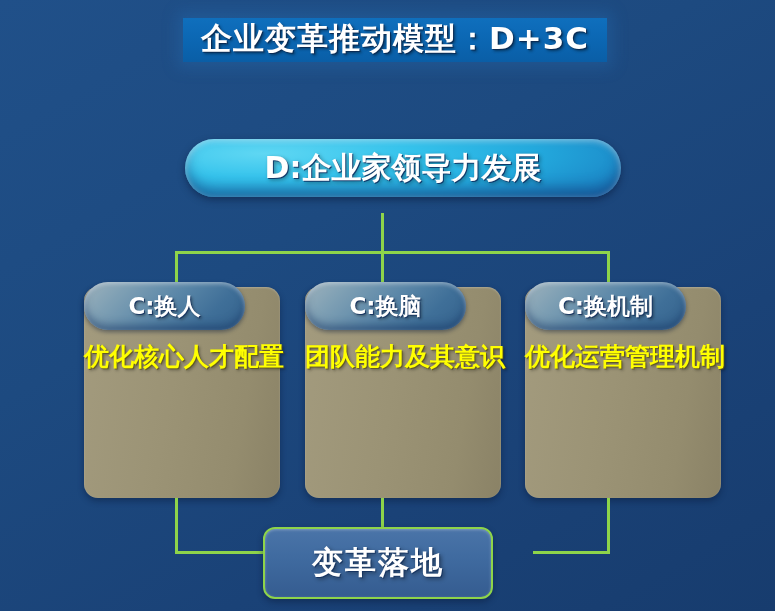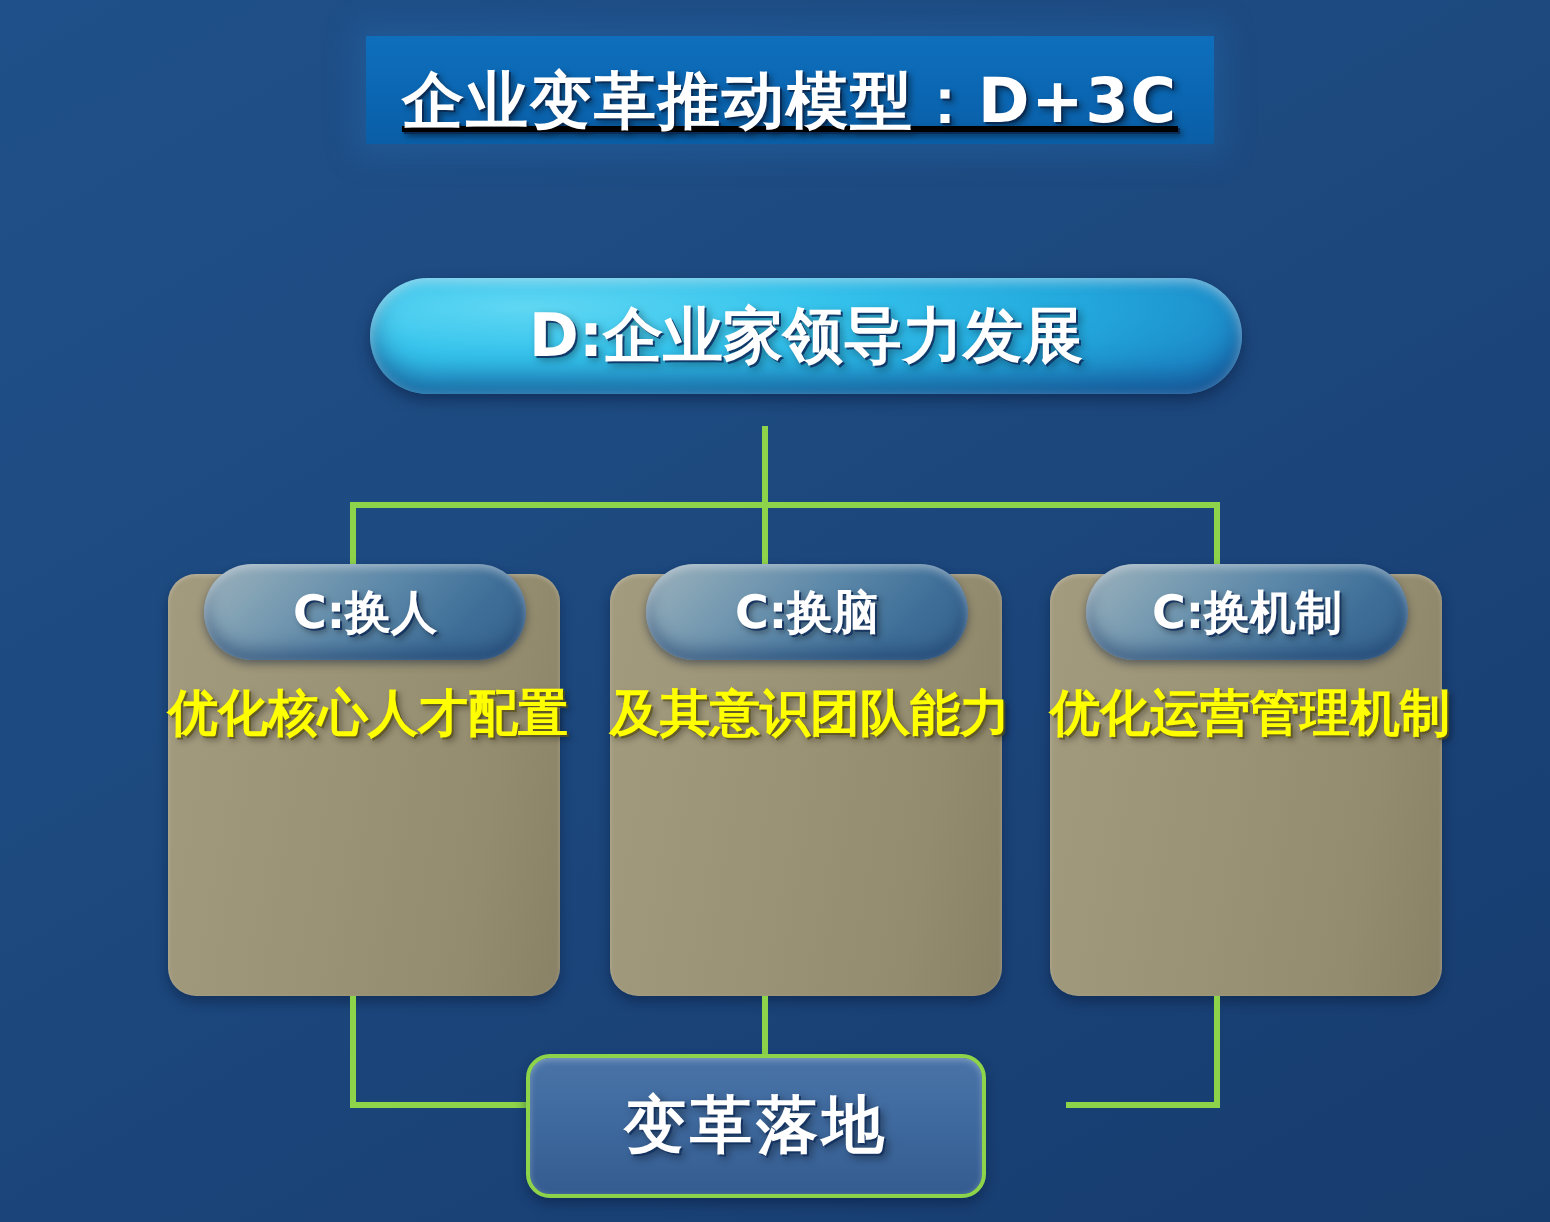--- a/index.html
+++ b/index.html
@@ -18,27 +18,26 @@
     overflow: hidden;
     background: linear-gradient(150deg, #205089 0%, #1d4a80 38%, #1a4277 70%, #173c6e 100%);
   }
 
   
   .title-banner {
     position: absolute;
     left: 183px;
     top: 18px;
     width: 424px;
-    height: 54px;
+    height: 44px;
     background: linear-gradient(180deg, #0f6fbd 0%, #0b66b2 55%, #0a5ea6 100%);
     box-shadow: 0 0 14px 6px rgba(40,120,190,0.28);
     display: flex;
-    align-items: flex-end;
-    justify-content: center;
-    text-decoration: underline;
+    align-items: flex-start;
+    justify-content: center;
   }
   .title-text {
     color: #ffffff;
     font-size: 31px;
     font-weight: bold;
     letter-spacing: 1px;
     white-space: nowrap;
     text-shadow:
       1px 1px 0 rgba(10,40,80,0.85),
       2px 2px 3px rgba(0,0,0,0.45);
@@ -92,21 +91,21 @@
       inset 0 1px 2px rgba(255,255,255,0.25),
       0 3px 6px rgba(8,24,55,0.45);
     overflow: visible;
   }
   .c-card.card1 { left: 84px; }
   .c-card.card2 { left: 305px; }
   .c-card.card3 { left: 525px; }
 
   .c-header {
     position: absolute;
-    left: 18px;
+    left: 0px;
     top: -5px;
     width: 161px;
     height: 48px;
     border-radius: 24px;
     background: linear-gradient(135deg, #9fb3bd 0%, #7fa0b4 22%, #5b87a8 50%, #3f6f98 76%, #34628d 100%);
     box-shadow:
       inset 0 2px 4px rgba(255,255,255,0.4),
       inset 0 -5px 9px rgba(20,50,95,0.5),
       0 2px 4px rgba(8,24,55,0.45);
     display: flex;
@@ -198,22 +197,22 @@
       <span class="c-line">优化核心</span>
       <span class="c-line">人才配置</span>
     </div>
   </div>
 
   <div class="c-card card2">
     <div class="c-header">
       <span class="c-header-text">C:换脑</span>
     </div>
     <div class="c-body">
+      <span class="c-line">团队能力</span>
       <span class="c-line">及其意识</span>
-      <span class="c-line">团队能力</span>
     </div>
   </div>
 
   <div class="c-card card3">
     <div class="c-header">
       <span class="c-header-text">C:换机制</span>
     </div>
     <div class="c-body">
       <span class="c-line">优化运营</span>
       <span class="c-line">管理机制</span>

